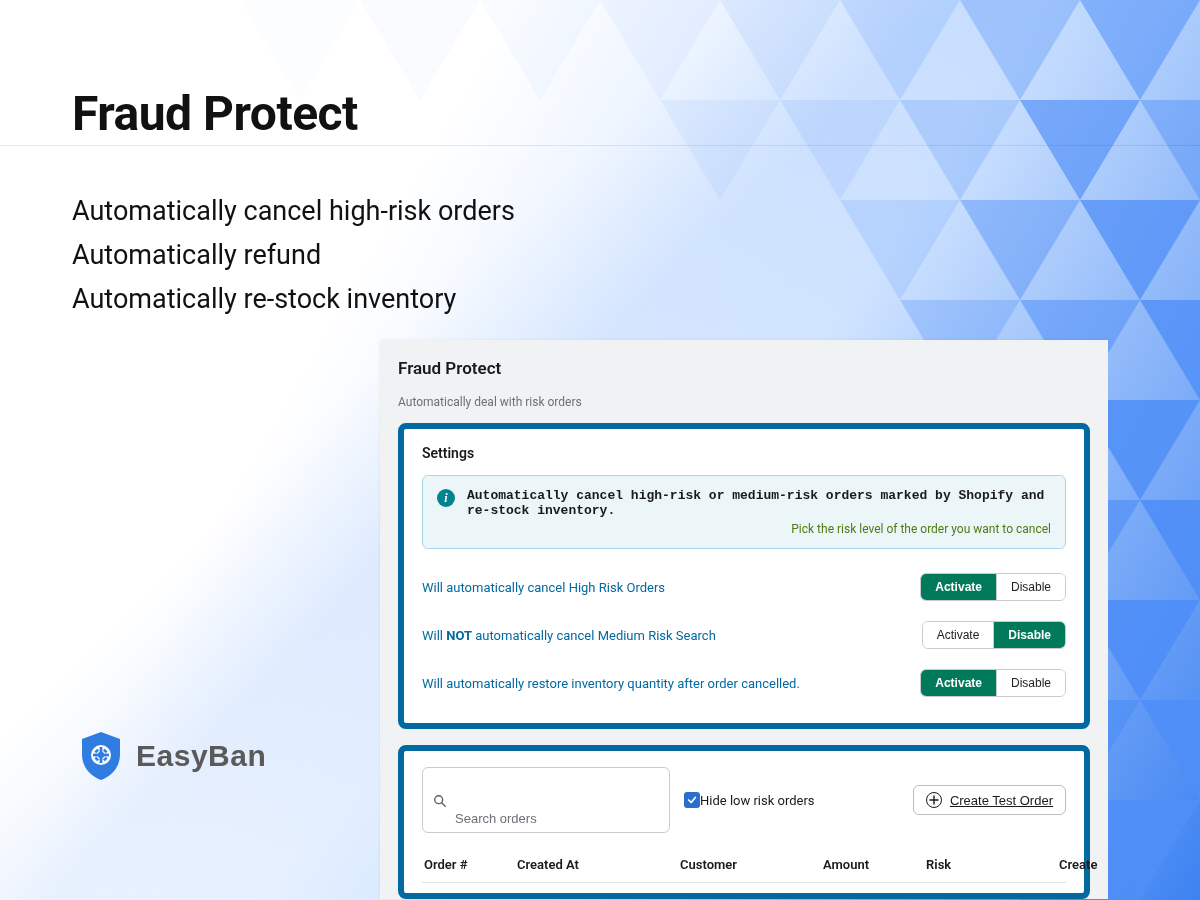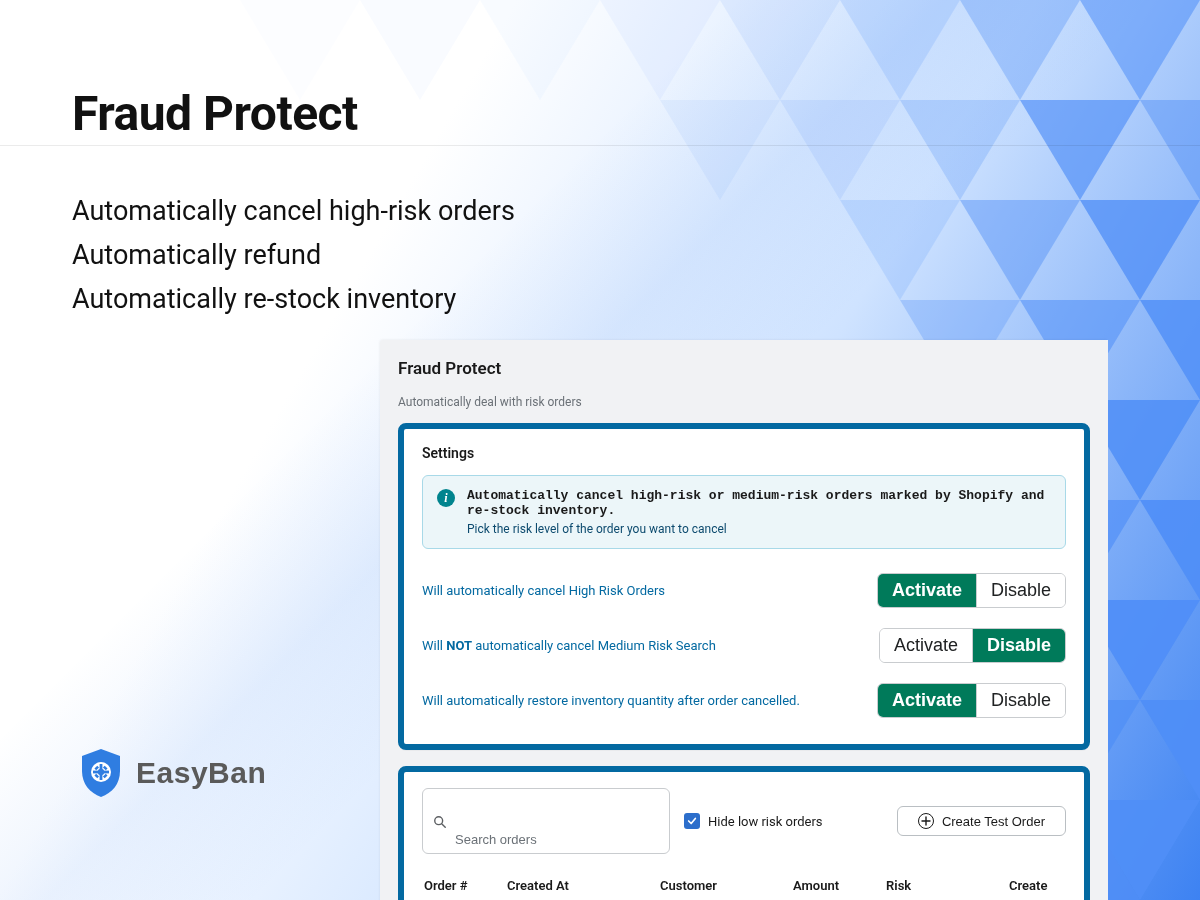--- a/index.html
+++ b/index.html
@@ -47,21 +47,21 @@
     left: 72px; top: 191px;
     font-size: 27px;
     line-height: 1.55;
     color: #111;
   }
   .bullets div { margin-bottom: 2px; }
 
   
   .brand {
     position: absolute;
-    left: 78px; top: 747px;
+    left: 78px; top: 730px;
     display: flex; align-items: center; gap: 12px;
   }
   .brand .logo { width: 46px; height: 52px; }
   .brand .name {
     font-family: Arial, Helvetica, sans-serif;
     font-weight: 800;
     font-size: 30px;
     color: #5a5a5a;
     letter-spacing: 0.5px;
   }
@@ -101,34 +101,34 @@
   }
   .info-icon {
     width: 18px; height: 18px; flex: 0 0 18px;
     background: #00848e; border-radius: 50%;
     display: flex; align-items: center; justify-content: center;
     color: #fff; font-style: italic; font-family: Georgia, serif;
     font-size: 12px; font-weight: 700;
     margin-top: 1px;
   }
   .info-text .line1 { font-size: 13px; font-weight: 600; color: #1a1a1a; font-family: Liberation Mono, monospace; }
-  .info-text .line2 { font-size: 12px; color: #0c4a6e; margin-top: 4px; }
+  .info-text .line2 { font-size: 12px; color: #4d7c0f; margin-top: 4px; text-align: right; }
 
   .setting-row {
     display: flex; align-items: center; justify-content: space-between;
     padding: 10px 0;
   }
   .setting-label { font-size: 13px; color: #0369a1; }
   .setting-label strong { font-weight: 700; }
 
   .seg {
     display: inline-flex; border: 1px solid #c9cccf; border-radius: 6px; overflow: hidden;
   }
   .seg button {
-    font-size: 18px; padding: 6px 14px; border: none; background: #fff;
+    font-size: 12px; padding: 6px 14px; border: none; background: #fff;
     color: #202223; cursor: pointer;
   }
   .seg button + button { border-left: 1px solid #c9cccf; }
   .seg button.active {
     background: #007f5f;
     background: #008060;
     color: #fff; font-weight: 600;
   }
   .seg button.active { background: #007a5a; }
 
@@ -143,41 +143,41 @@
   }
   .search input {
     border: none; outline: none; font-size: 13px; margin-left: 8px; width: 100%;
     color: #1a1a1a;
     margin-top: 37px;
   }
   .search input::placeholder { color: #6b7177; }
   .mag {
     width: 14px; height: 14px; flex: 0 0 14px; position: relative;
   }
-  .checkbox-row { display: flex; align-items: center; gap: 8px; font-size: 13px; color: #1a1a1a; }
+  .checkbox-row { display: flex; align-items: center; gap: 0; font-size: 13px; color: #1a1a1a; }
   .checkbox {
     width: 16px; height: 16px; border-radius: 3px; background: #2c6ecb;
     display: inline-flex; align-items: center; justify-content: center;
   }
   .create-btn {
     margin-left: auto;
     display: inline-flex; align-items: center; gap: 8px;
     border: 1px solid #babfc3; background: #fff; border-radius: 6px;
-    padding: 6px 20px; font-size: 13px; color: #1a1a1a; cursor: pointer;
+    padding: 6px 12px; font-size: 13px; color: #1a1a1a; cursor: pointer; text-decoration: underline;
   }
   .plus-circ {
     width: 16px; height: 16px; border: 1.5px solid #1a1a1a; border-radius: 50%;
     display: inline-flex; align-items: center; justify-content: center;
     font-size: 11px; line-height: 1;
   }
 
   .table-head, .table-row {
     display: grid;
     grid-template-columns: 80px 150px 130px 90px 120px 1fr;
-    column-gap: 3px;
+    column-gap: 13px;
     font-size: 13px;
     padding: 10px 2px;
   }
   .table-head { font-weight: 600; color: #1a1a1a; border-bottom: 1px solid #e3e5e7; }
   .table-row { color: #3c3f42; }
   .risk-pill {
     display: inline-flex; align-items: center; gap: 6px;
     color: #b45309; font-size: 13px;
   }
   .risk-x {

